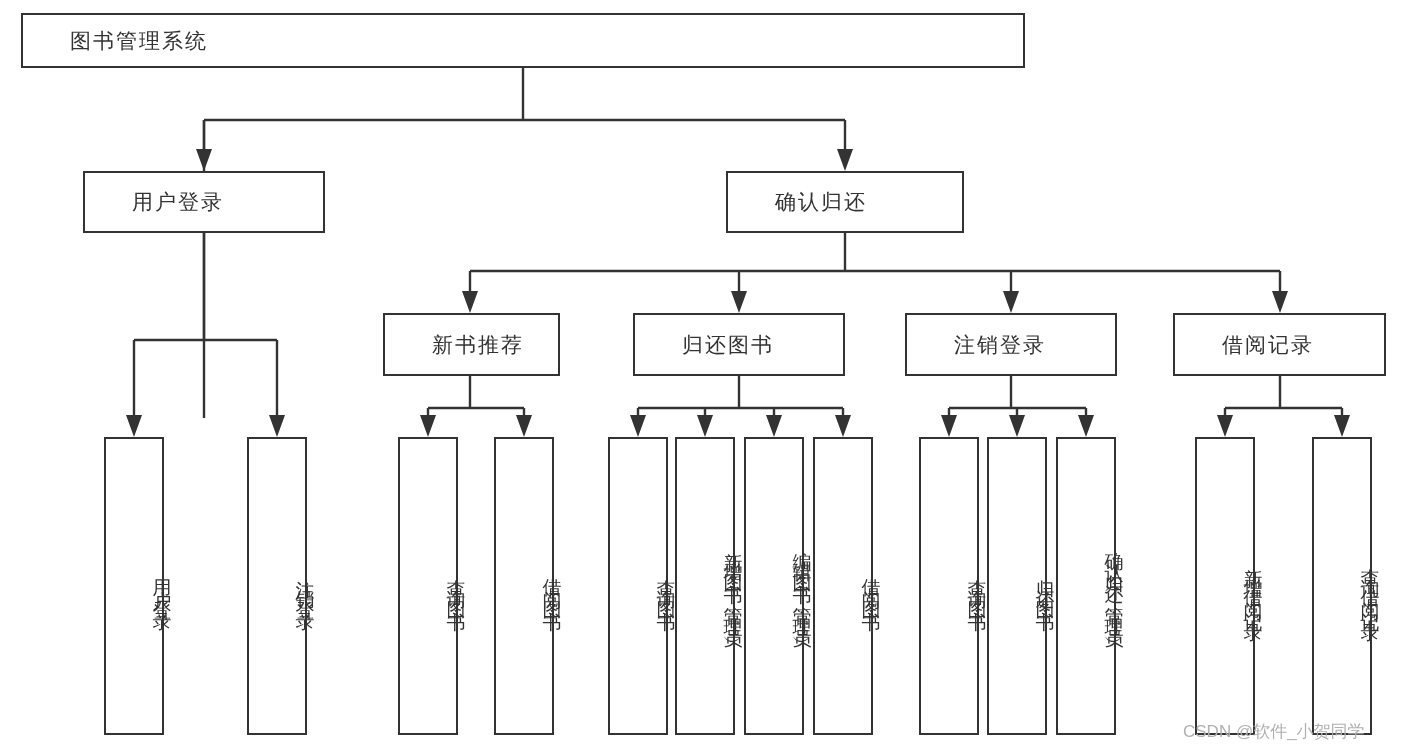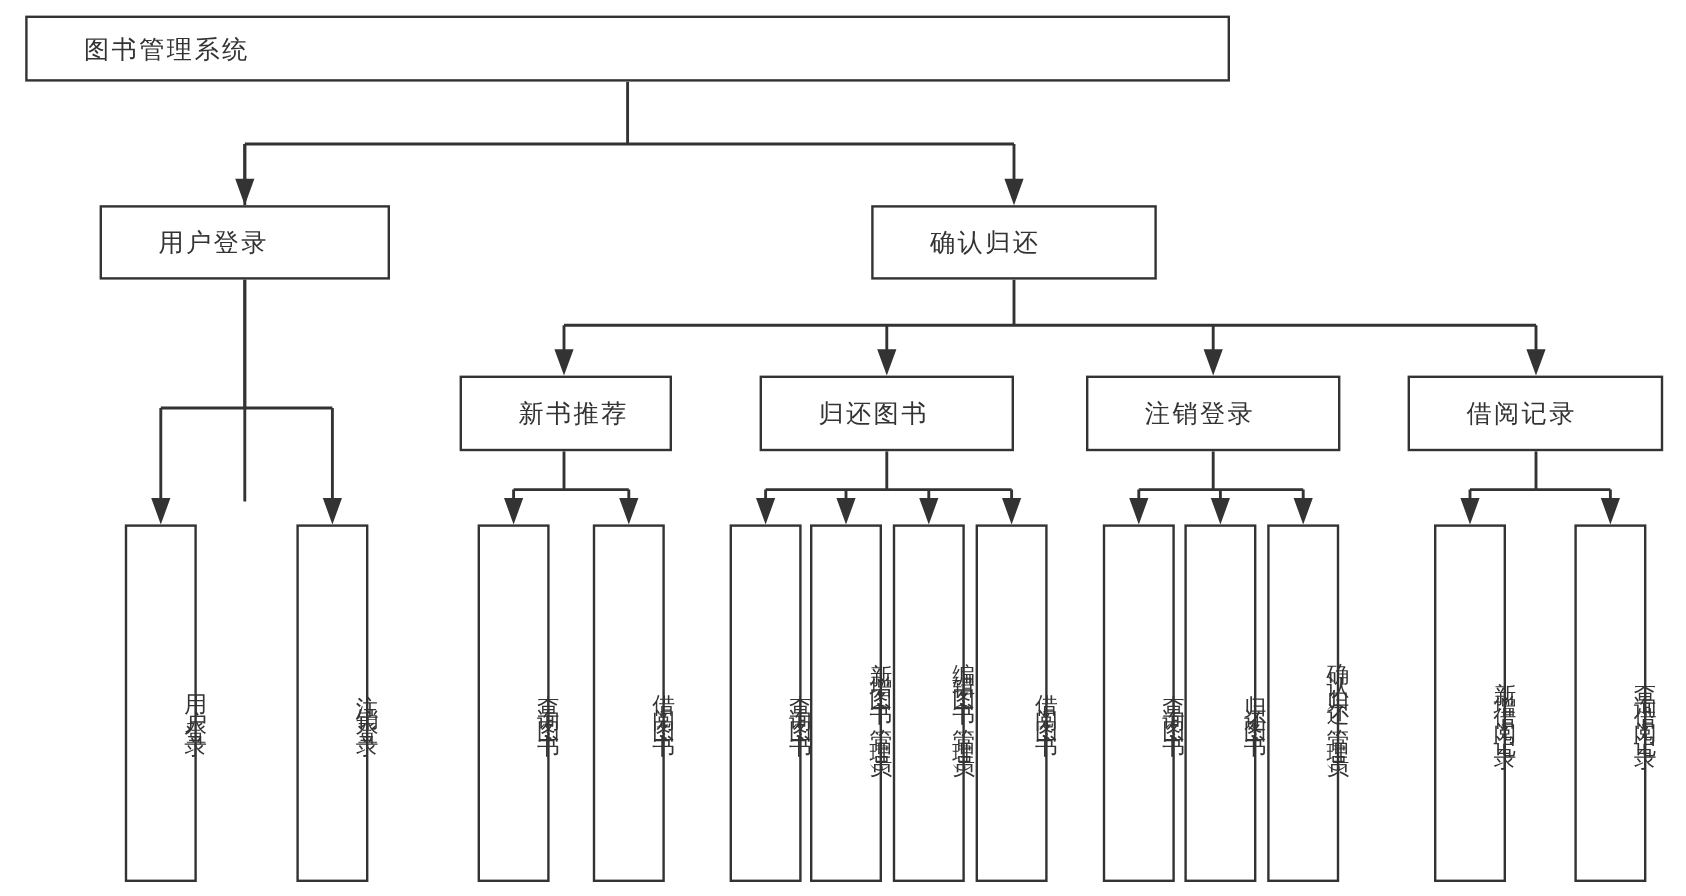--- a/index.html
+++ b/index.html
@@ -151,14 +151,15 @@
     <span>确认归还（管理员）</span>
   </div>
 
   <div class="box v" style="left:1195px;top:437px;width:60px;height:298px">
     <span>新增借阅记录</span>
   </div>
   <div class="box v" style="left:1312px;top:437px;width:60px;height:298px">
     <span>查询借阅记录</span>
   </div>
 
+  <div id="watermark">CSDN @软件_小贺同学</div>
 
 </div>
 
 </body></html>

